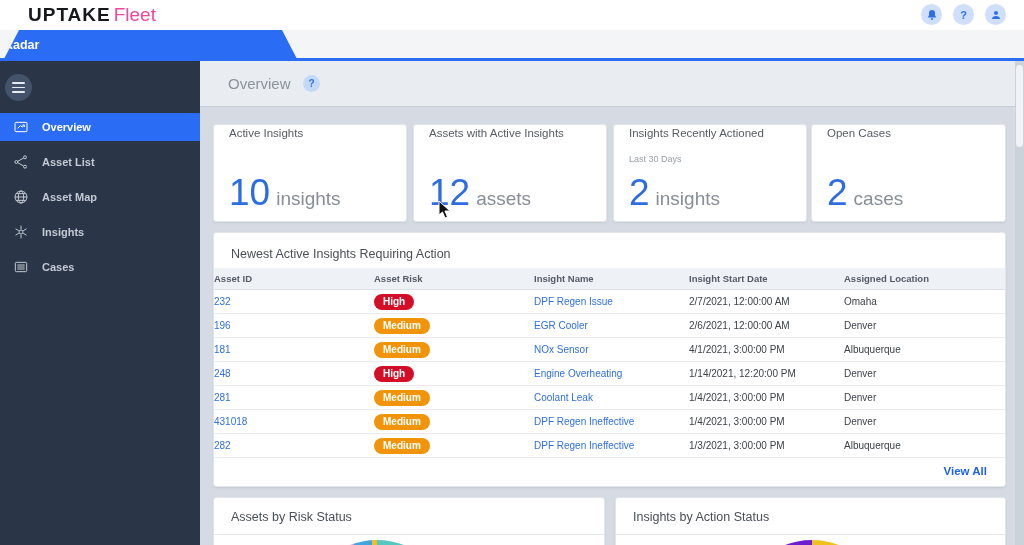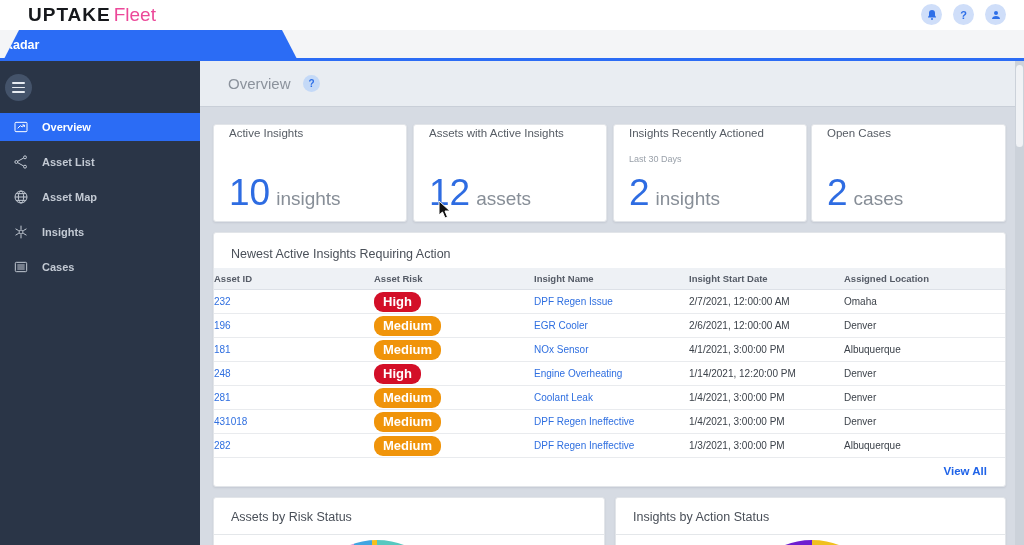--- a/index.html
+++ b/index.html
@@ -62,21 +62,21 @@
   .table-card { left:13px; top:125px; width:793px; height:255px; }
   .table-title { position:absolute; left:17px; top:14px; font-size:12.5px; color:#494f58; }
   .tbl { position:absolute; left:0; top:35px; width:100%; }
   .tr { display:grid; grid-template-columns:160px 160px 155px 155px 1fr; align-items:center;
         height:24px; padding-left:0; border-bottom:1px solid #e9ebee; }
   .tr.head { background:#eef1f5; height:22px; border-bottom:1px solid #dde1e7; }
   .th { font-size:9.5px; font-weight:700; color:#555b66; }
   .td { font-size:10px; color:#3c424a; }
   .td.link { color:#2f6fe0; cursor:pointer; }
   .badge { display:inline-block; padding:2.5px 9px; border-radius:9px; color:#ffffff;
-           font-size:13px; font-weight:700; }
+           font-size:10px; font-weight:700; }
   .badge.high { background:#d30f28; }
   .badge.medium { background:#f0940a; }
   .view-all { position:absolute; right:18px; bottom:9px; font-size:11.5px; font-weight:700;
               color:#1f63e8; cursor:pointer; }
 
   
   .chart-card { top:390px; height:55px; overflow:hidden; }
   .chart-card.left { left:13px; width:392px; }
   .chart-card.right { left:415px; width:391px; }
   .chart-title { position:absolute; left:17px; top:12px; font-size:12.5px; color:#494f58; }

